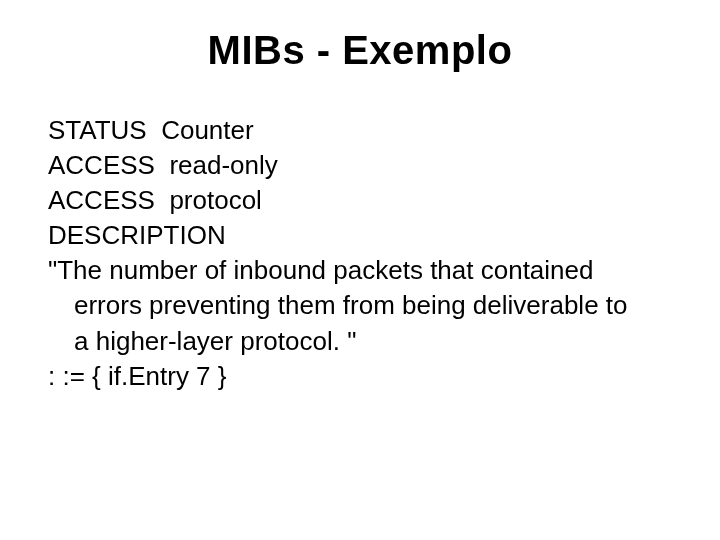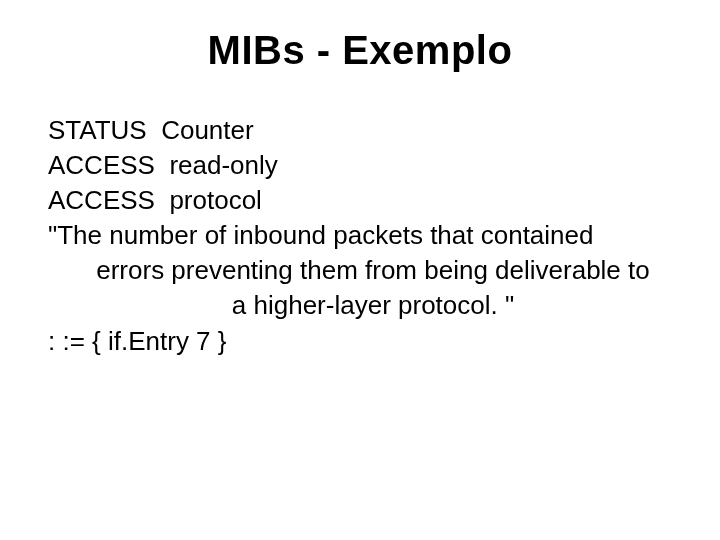--- a/index.html
+++ b/index.html
@@ -32,21 +32,20 @@
     padding-right: 48px;
   }
   .line {
     margin: 0;
   }
   .bold {
     font-weight: bold;
   }
   .desc-cont {
     padding-left: 26px;
-    text-align: center;
   }
 </style>
 </head>
 <body>
 
 <div class="slide">
   <div class="title">MIBs - Exemplo</div>
 
   <div class="body">
 
@@ -59,20 +58,21 @@
     <p class="line">
       <span>ACCESS</span>&nbsp;
       <span>read-only</span>
     </p>
 
     <p class="line">
       <span>ACCESS</span>&nbsp;
       <span>protocol</span>
     </p>
 
+    <p class="line">DESCRIPTION</p>
 
     <p class="line">"The number of inbound packets that contained</p>
     <p class="line desc-cont">errors preventing them from being deliverable to</p>
     <p class="line desc-cont">a higher-layer protocol. "</p>
 
     <p class="line">: := { if.Entry 7 }</p>
 
   </div>
 </div>
 

